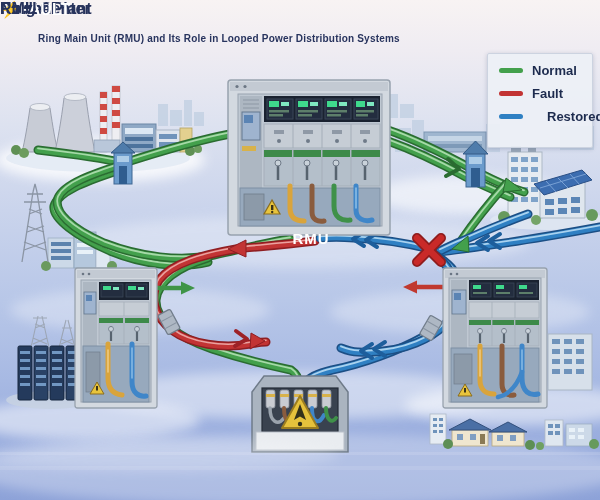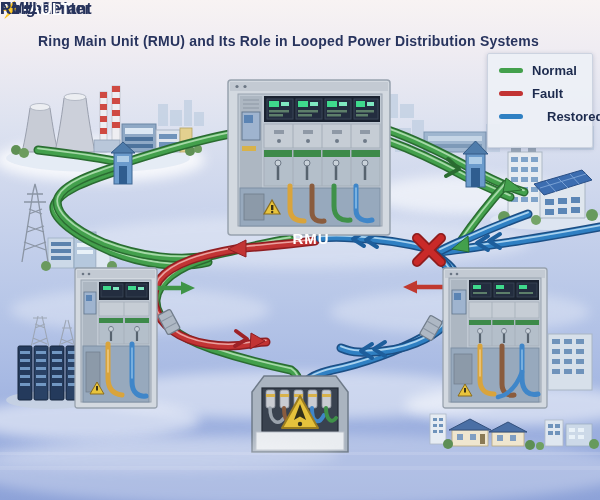--- a/index.html
+++ b/index.html
@@ -16,21 +16,21 @@
   .g-h{stroke:#a6d9a8;stroke-width:1.8;transform:translate(0px,-1.7px);}
   .r-o{stroke:#8e1e22;stroke-width:9;}
   .r-m{stroke:#c23434;stroke-width:6;}
   .r-h{stroke:#eaa2a0;stroke-width:1.6;transform:translate(0px,-1.7px);}
   .b-o{stroke:#1c4f85;stroke-width:9;}
   .b-m{stroke:#2f80c3;stroke-width:6;}
   .b-h{stroke:#a9d2ef;stroke-width:1.8;transform:translate(0px,-1.7px);}
   .chev{fill:none;stroke-width:4;stroke-linecap:round;stroke-linejoin:round;}
   
   .lbl{position:absolute;color:#27335c;font-weight:600;white-space:nowrap;}
-  .title{left:38px;top:33px;font-size:14px;letter-spacing:.2px;color:#28345e;}
+  .title{left:38px;top:33px;font-size:10px;letter-spacing:.2px;color:#28345e;}
   .legend{position:absolute;left:487px;top:53px;width:84px;padding:9px 9px 7px 11px;
     background:rgba(237,240,246,.93);border:1px solid #ccd3e0;border-radius:2px;
     box-shadow:0 1px 4px rgba(60,70,110,.25);}
   .legend-row{display:flex;align-items:center;gap:9px;margin-bottom:8px;}
   .legend-row:last-child{margin-bottom:16px;gap:24px;}
   .swatch{width:24px;height:5px;border-radius:2.5px;flex:0 0 auto;}
   .legend-label{font-size:13px;font-weight:600;color:#1d2b4e;}
   .badge{position:absolute;display:flex;align-items:center;justify-content:center;
     color:#fff;font-weight:bold;border-radius:2px;}
   .rmu-badge{left:280px;top:227px;width:62px;height:23px;font-size:15px;letter-spacing:1px;

